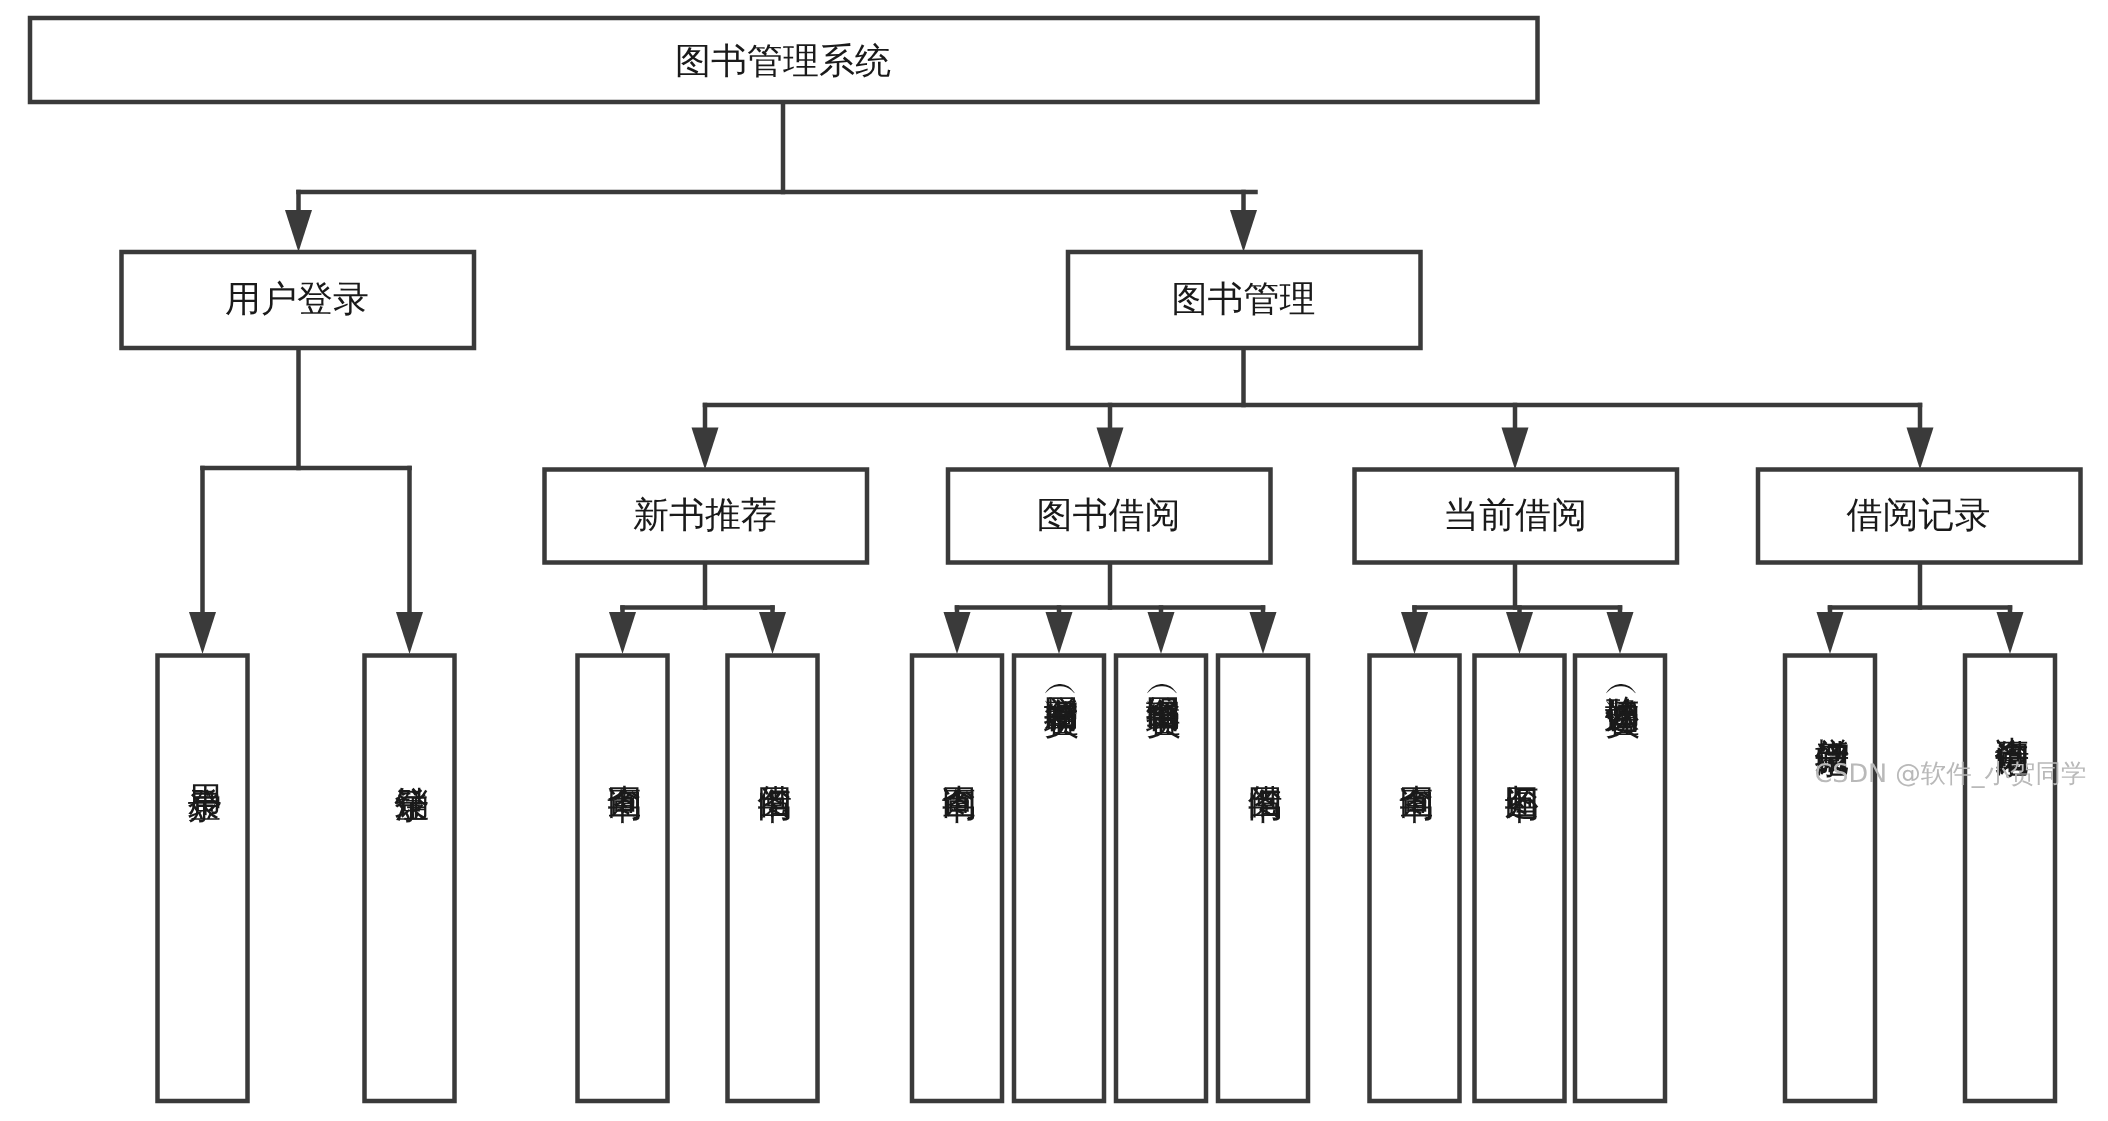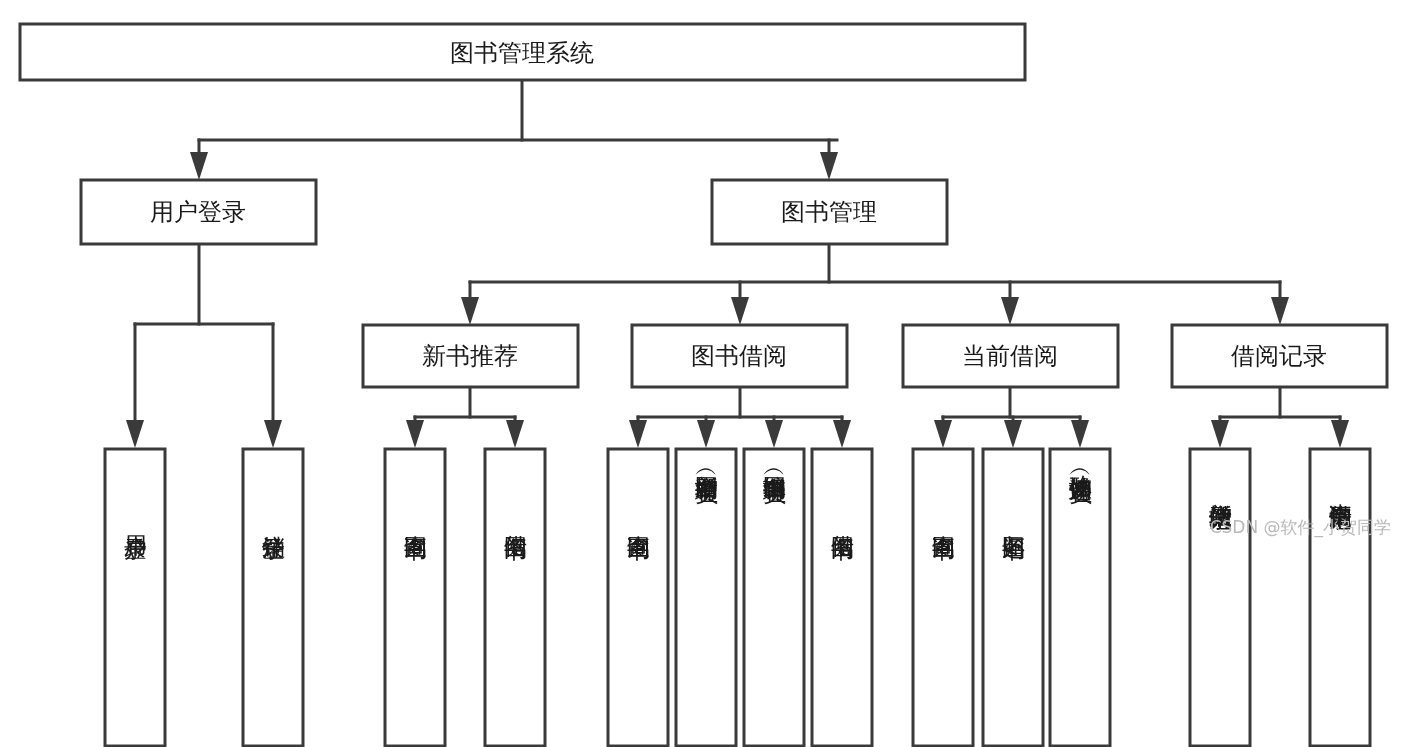--- a/index.html
+++ b/index.html
@@ -10,21 +10,21 @@
   body {
     width: 1405px;
     height: 747px;
     position: relative;
     font-family: "DejaVu Sans", "Liberation Sans", sans-serif;
     overflow: hidden;
   }
   #diagram-root {
     position: absolute;
     left: 0;
-    top: 12px;
+    top: 0;
     width: 1405px;
     height: 533px;
   }
   svg.tree {
     display: block;
     width: 1405px;
     height: 747px;
   }
   .node-box {
     fill: #ffffff;

